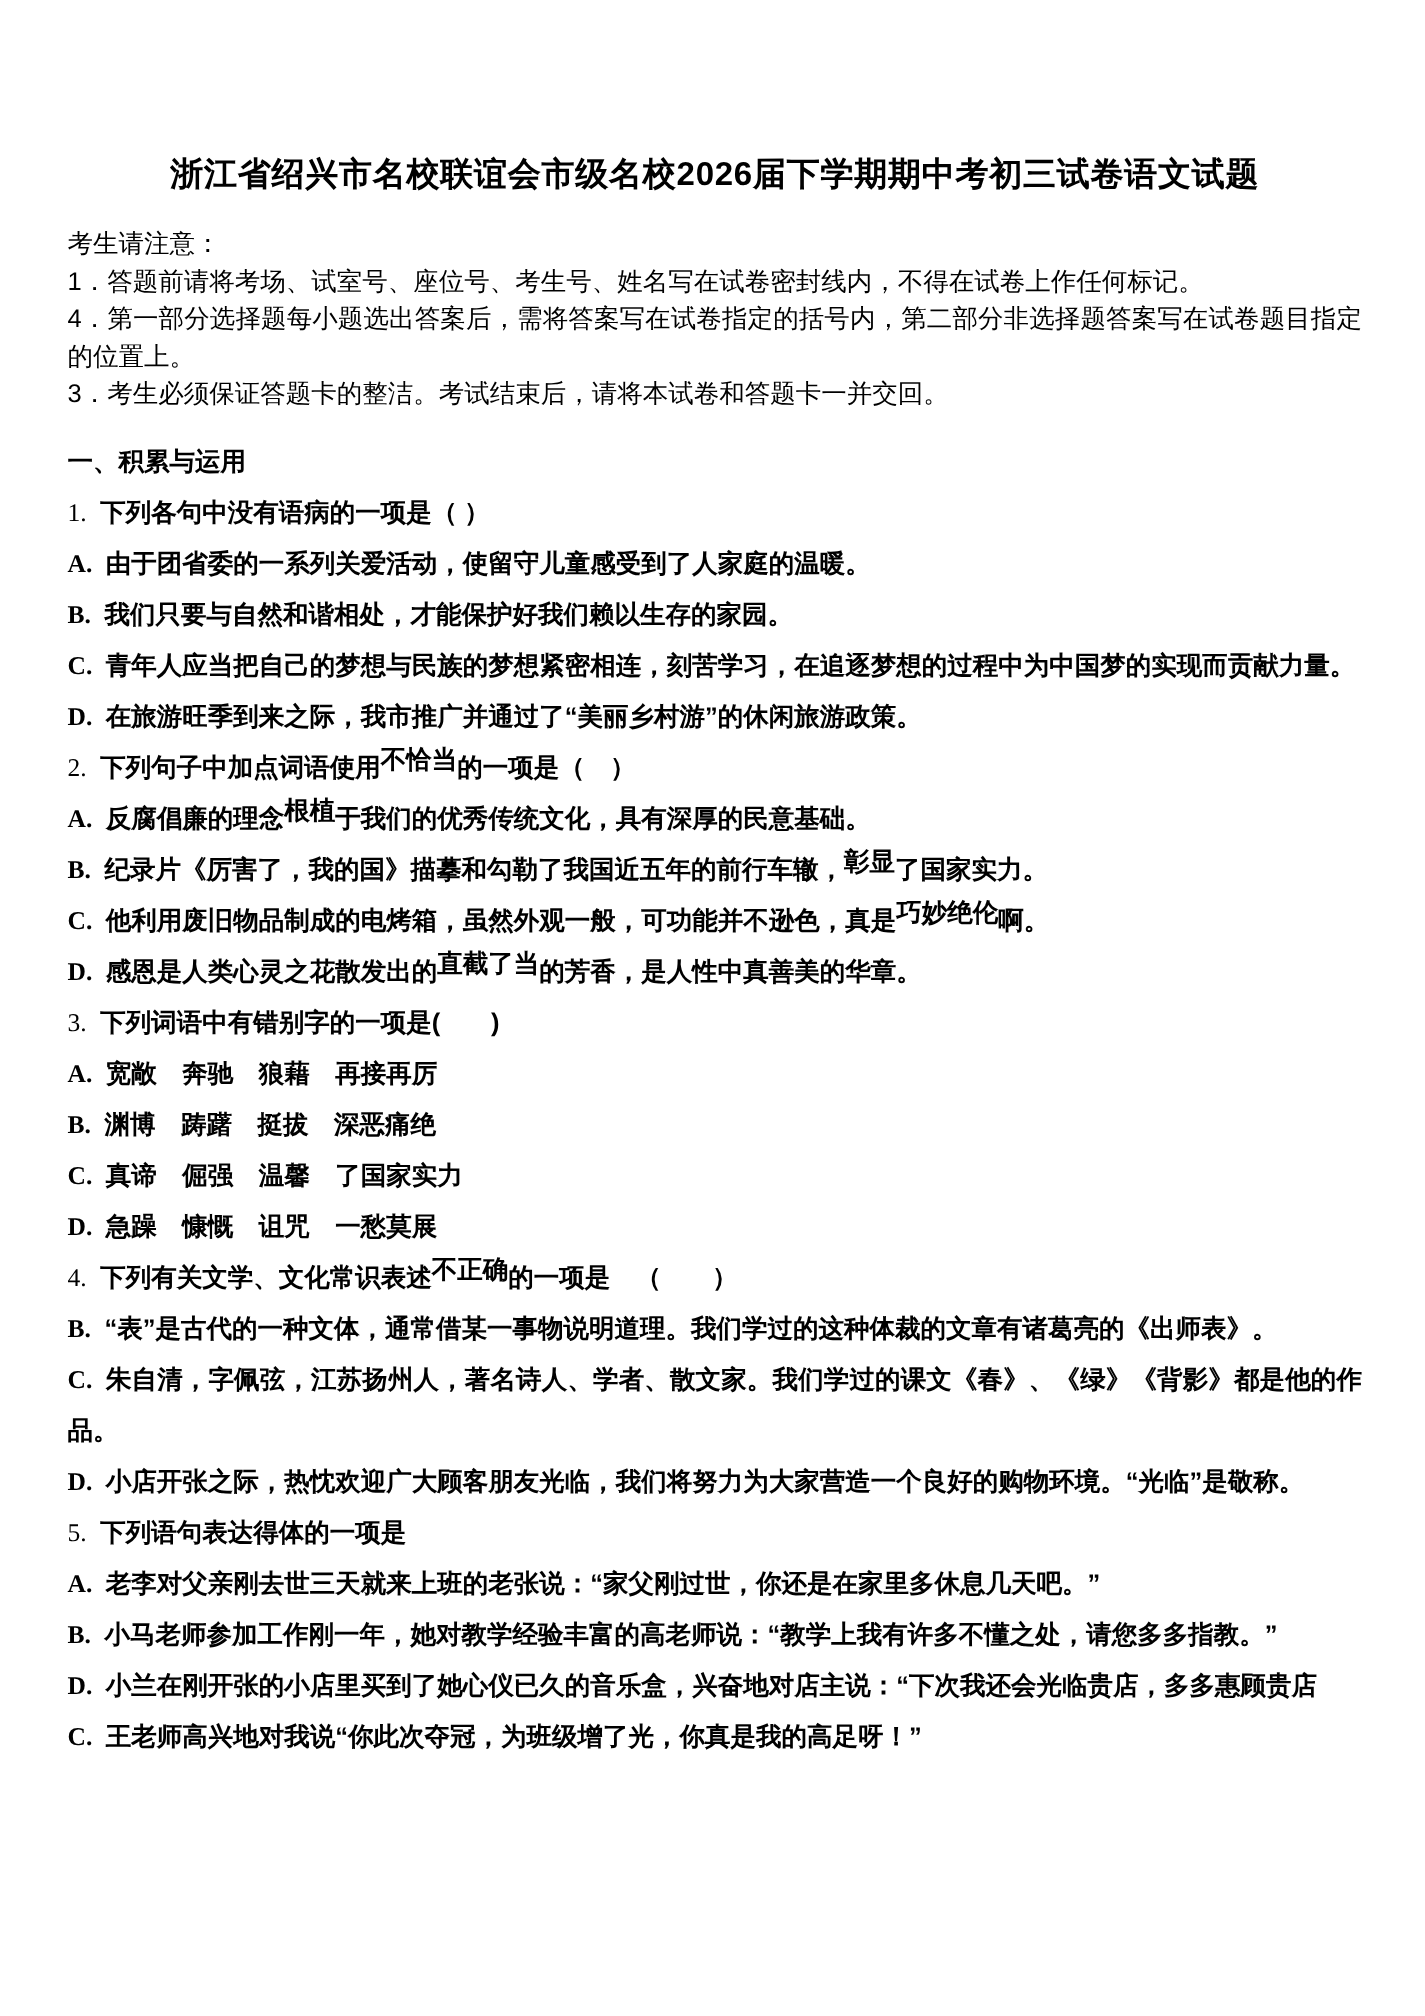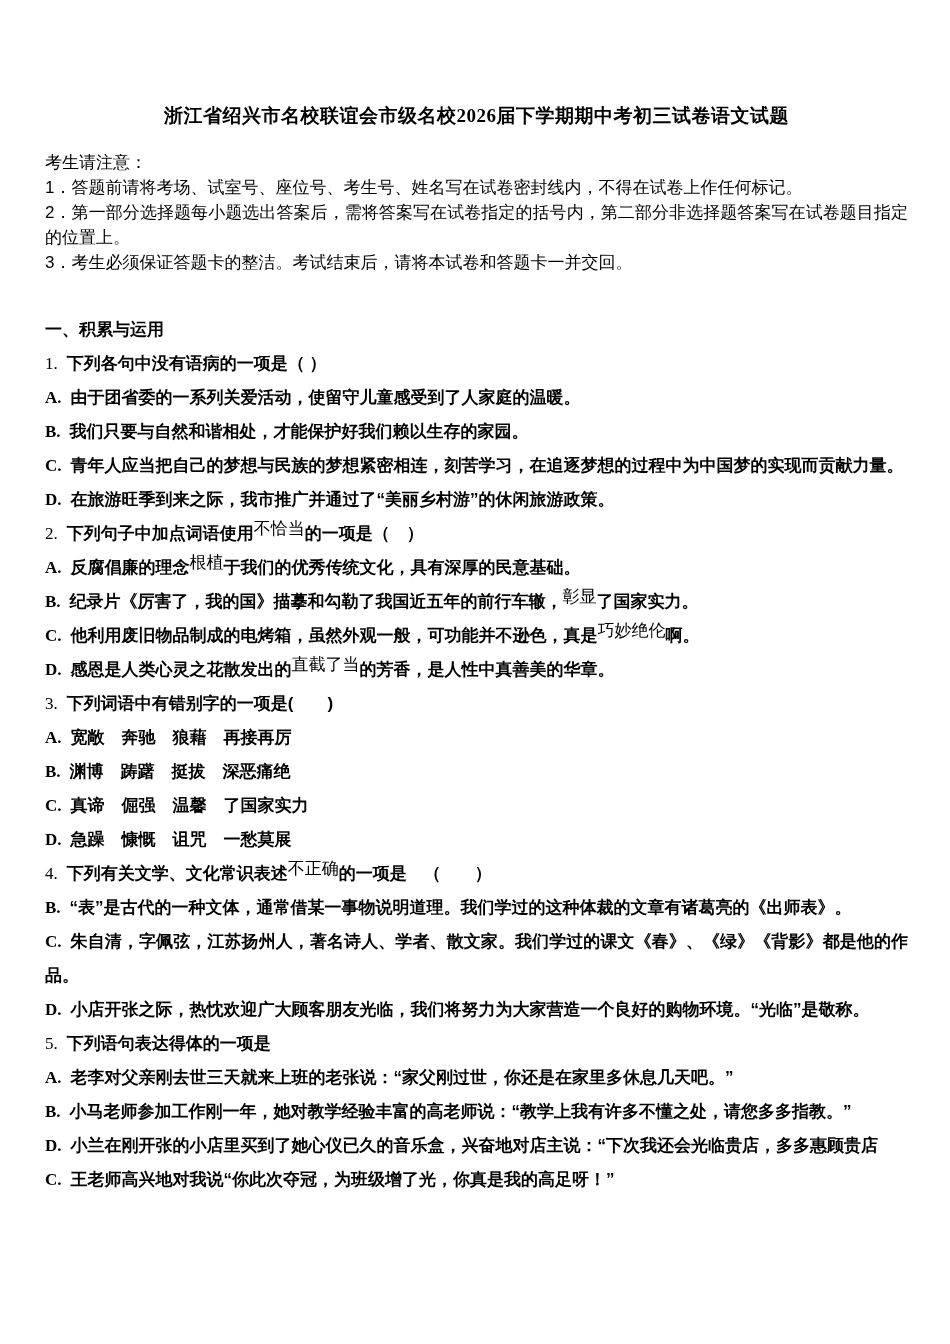--- a/index.html
+++ b/index.html
@@ -12,35 +12,34 @@
     font-family: "Liberation Sans", sans-serif;
     overflow: hidden;
   }
   .page {
     width: 950px;
     height: 1344px;
     padding: 99px 42px 0 45px;
   }
   .title {
     margin: 0 0 17px 0;
-    font-size: 19px;
+    font-size: 22px;
     line-height: 34px;
     font-weight: bold;
     text-align: center;
     letter-spacing: 0.5px;
-    font-family: Liberation Serif, serif;
   }
   .notice p {
     margin: 0;
     font-size: 17px;
     font-weight: normal;
     line-height: 25px;
     text-align: justify;
   }
-  .section { margin-top: 38px; }
+  .section { margin-top: 16px; }
   .line {
     margin: 0;
     font-size: 17px;
     font-weight: bold;
     line-height: 34px;
     text-align: justify;
   }
   .qnum {
     font-family: "Liberation Serif", serif;
     font-weight: normal;
@@ -48,34 +47,34 @@
   }
   .letter {
     font-family: "Liberation Serif", serif;
     font-weight: bold;
     margin-right: 9px;
   }
   .raised {
     position: relative;
     top: -5px;
     font-family: "Liberation Serif", serif;
-    font-weight: normal;
+    font-weight: bold;
   }
 </style>
 </head>
 <body>
 
 <div class="page">
 
   <h1 class="title">浙江省绍兴市名校联谊会市级名校2026届下学期期中考初三试卷语文试题</h1>
 
   <div class="notice">
     <p>考生请注意：</p>
     <p>1．答题前请将考场、试室号、座位号、考生号、姓名写在试卷密封线内，不得在试卷上作任何标记。</p>
-    <p>2．第一部分选择题每小题选出答案后，需将答案写在试卷指定的括号内，第二部分非选择题答案写在试卷题目指定的位置上。</p>
+    <p>4．第一部分选择题每小题选出答案后，需将答案写在试卷指定的括号内，第二部分非选择题答案写在试卷题目指定的位置上。</p>
     <p>3．考生必须保证答题卡的整洁。考试结束后，请将本试卷和答题卡一并交回。</p>
   </div>
 
   <div class="section">
     <p class="line">一、积累与运用</p>
 
     <div>
       <p class="line"><span class="qnum">1.</span><span>下列各句中没有语病的一项是（ ）</span></p>
       <p class="line"><span class="letter">A.</span><span>由于团省委的一系列关爱活动，使留守儿童感受到了人家庭的温暖。</span></p>
       <p class="line"><span class="letter">B.</span><span>我们只要与自然和谐相处，才能保护好我们赖以生存的家园。</span></p>

